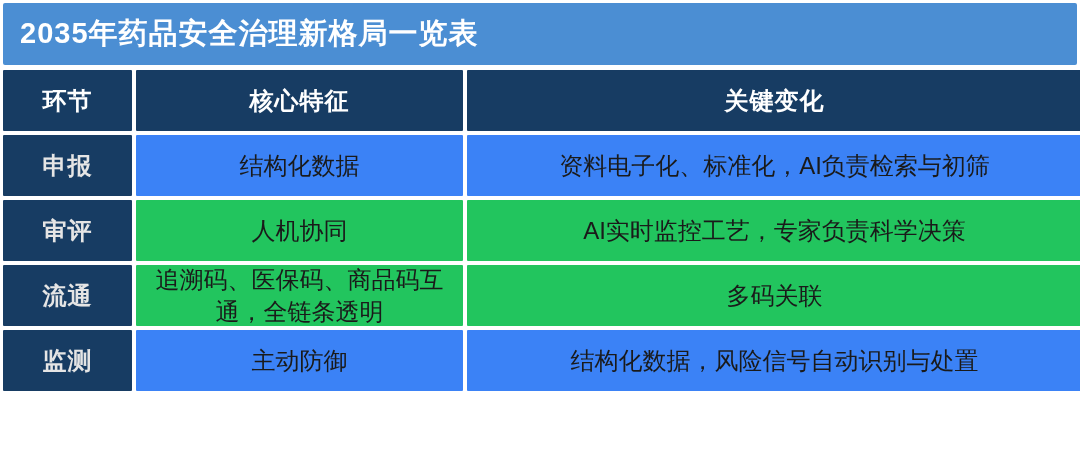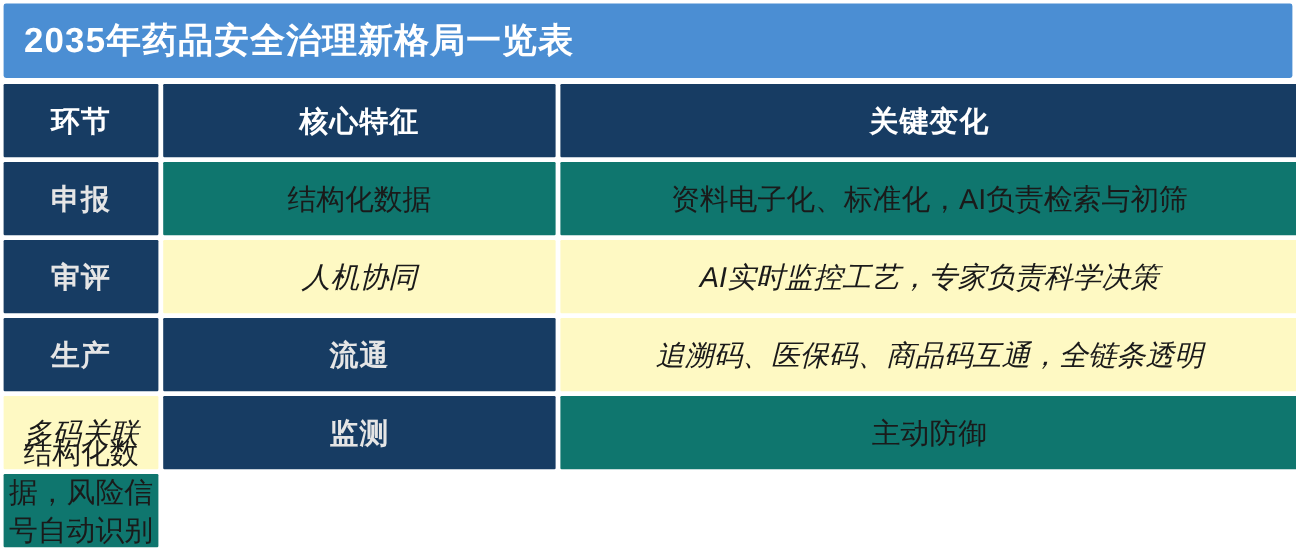--- a/index.html
+++ b/index.html
@@ -58,29 +58,28 @@
     font-weight: bold;
     letter-spacing: 1px;
   }
   .c-stage {
     background: #173C63;
     color: #e5e5e5;
     font-weight: bold;
     letter-spacing: 1px;
   }
   .c-blue {
-    background: #0f766e;
+    background: #3b82f6;
     color: #1A1A1A;
     font-weight: normal;
   }
   .c-gray {
-    background: #fef9c3;
+    background: #22c55e;
     color: #1A1A1A;
     font-weight: normal;
-    font-style: italic;
   }
 </style>
 </head>
 <body>
 
 <div class="canvas">
 
   <div class="title-bar">
     <span>2035年药品安全治理新格局一览表</span>
   </div>
@@ -92,21 +91,20 @@
     <div class="cell c-head">关键变化</div>
 
     <div class="cell c-stage">申报</div>
     <div class="cell c-blue">结构化数据</div>
     <div class="cell c-blue">资料电子化、标准化，AI负责检索与初筛</div>
 
     <div class="cell c-stage">审评</div>
     <div class="cell c-gray">人机协同</div>
     <div class="cell c-gray">AI实时监控工艺，专家负责科学决策</div>
 
-    <div class="cell c-stage">生产</div>
 
     <div class="cell c-stage">流通</div>
     <div class="cell c-gray">追溯码、医保码、商品码互通，全链条透明</div>
     <div class="cell c-gray">多码关联</div>
 
     <div class="cell c-stage">监测</div>
     <div class="cell c-blue">主动防御</div>
     <div class="cell c-blue">结构化数据，风险信号自动识别与处置</div>
 
   </div>

